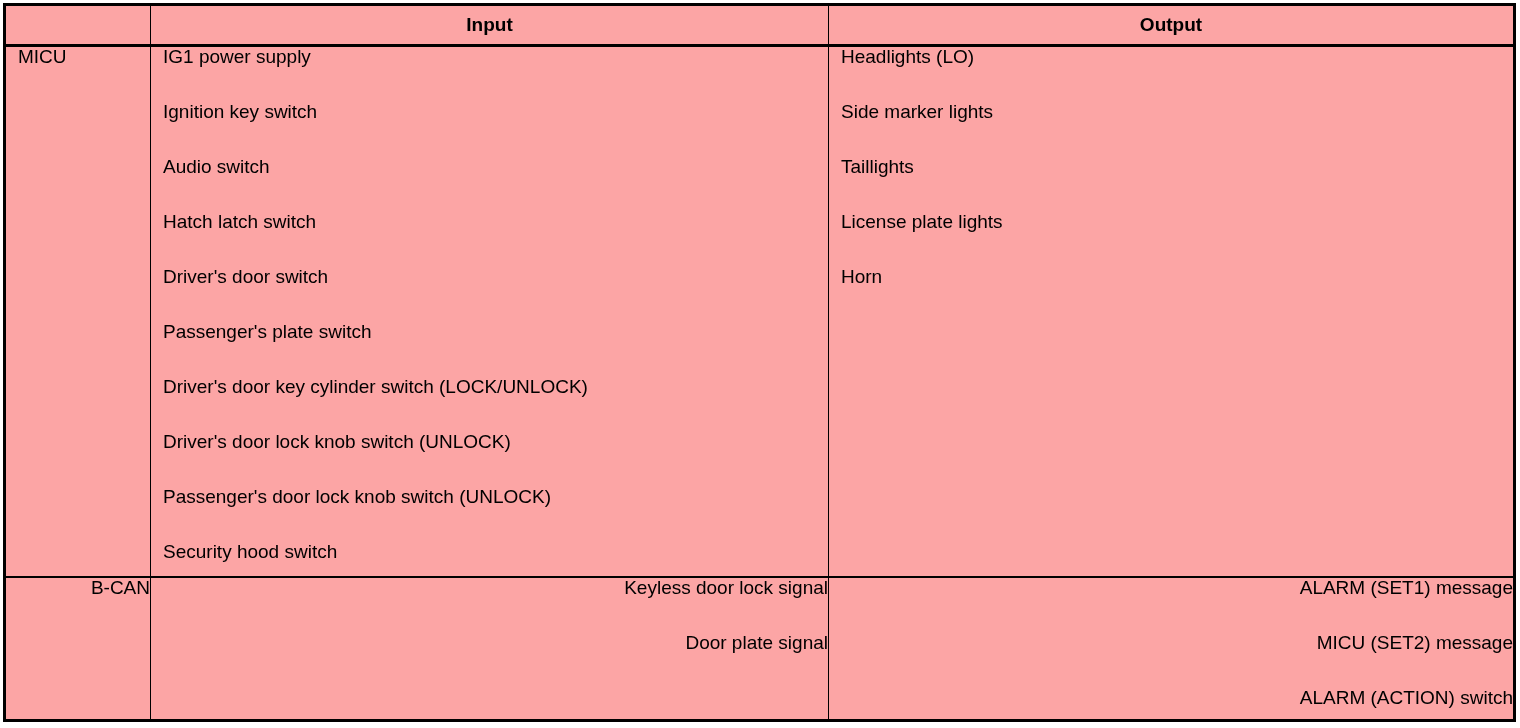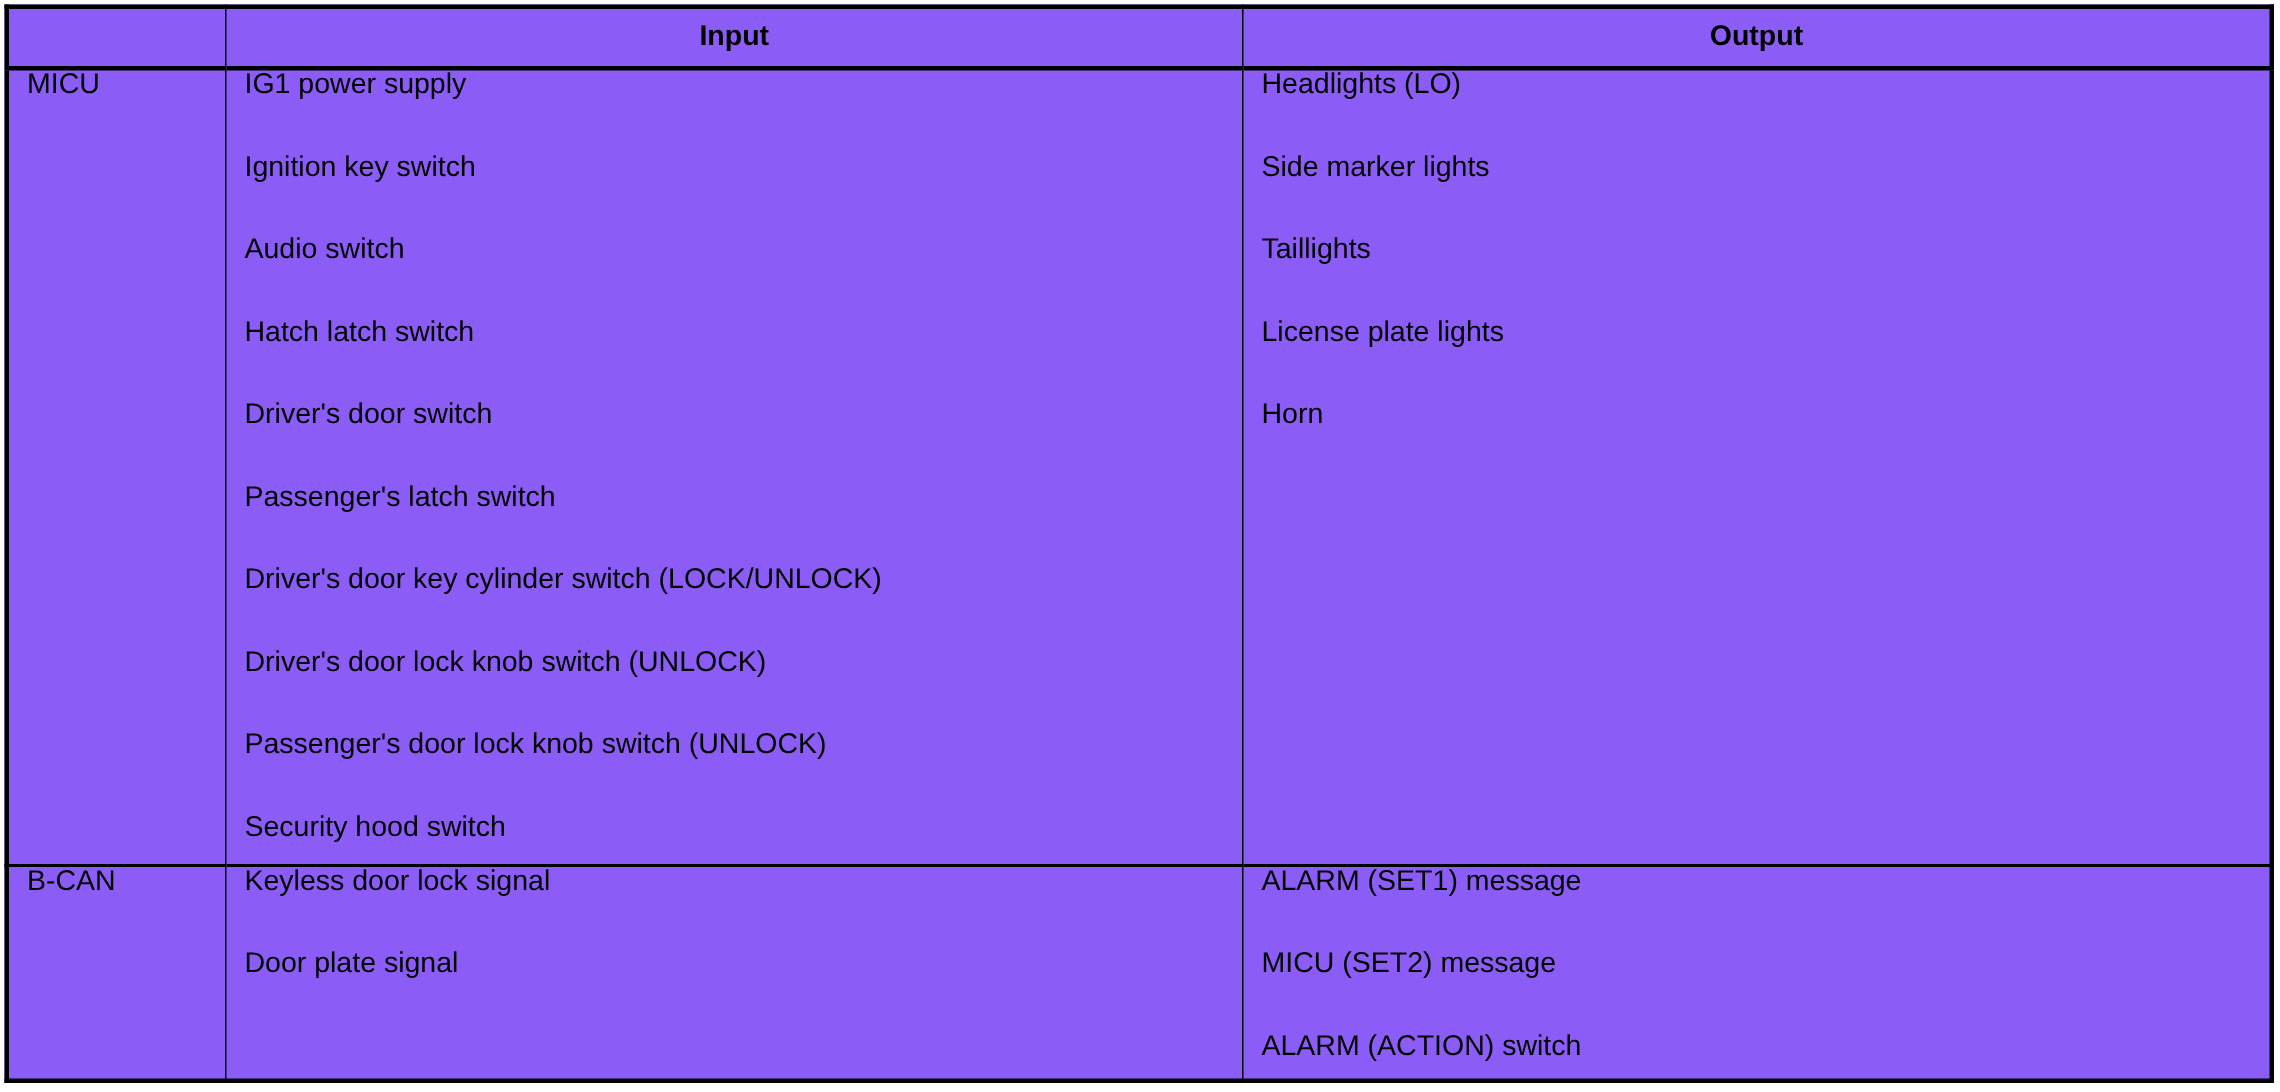--- a/index.html
+++ b/index.html
@@ -12,21 +12,21 @@
   }
   .io-table {
     position: absolute;
     left: 3px;
     top: 3px;
     width: 1510px;
     height: 718px;
     border-collapse: collapse;
     table-layout: fixed;
     border: 3px solid #000000;
-    background: #8b5cf6;
+    background: #fca5a5;
     color: #000000;
   }
   .io-table col.c-label  { width: 146px; }
   .io-table col.c-input  { width: 678px; }
   .io-table col.c-output { width: 686px; }
 
   .io-table th, .io-table td {
     border: 1px solid #000000;
     vertical-align: top;
     padding: 0;
@@ -40,21 +40,21 @@
     font-weight: bold;
     text-align: center;
     vertical-align: middle;
     padding: 2px 0;
   }
   .io-table tr.data-row td {
     border-top: 2px solid #000000;
     padding-left: 12px;
   }
   .row-micu { height: 531px; }
-  .row-bcan { height: 144px; }
+  .row-bcan { height: 144px; text-align: right; }
 
   .label-cell {
     padding: 8px 2px 0 4px;
   }
   .list-cell {
     padding: 8px 4px 0 5px;
   }
   .cell-item {
     margin: 0 0 35px 0;
     white-space: nowrap;
@@ -81,21 +81,21 @@
   </thead>
   <tbody>
     <tr class="data-row row-micu">
       <td class="label-cell">MICU</td>
       <td class="list-cell">
         <div class="cell-item">IG1 power supply</div>
         <div class="cell-item">Ignition key switch</div>
         <div class="cell-item">Audio switch</div>
         <div class="cell-item">Hatch latch switch</div>
         <div class="cell-item">Driver's door switch</div>
-        <div class="cell-item">Passenger's latch switch</div>
+        <div class="cell-item">Passenger's plate switch</div>
         <div class="cell-item">Driver's door key cylinder switch (LOCK/UNLOCK)</div>
         <div class="cell-item">Driver's door lock knob switch (UNLOCK)</div>
         <div class="cell-item">Passenger's door lock knob switch (UNLOCK)</div>
         <div class="cell-item">Security hood switch</div>
       </td>
       <td class="list-cell">
         <div class="cell-item">Headlights (LO)</div>
         <div class="cell-item">Side marker lights</div>
         <div class="cell-item">Taillights</div>
         <div class="cell-item">License plate lights</div>

